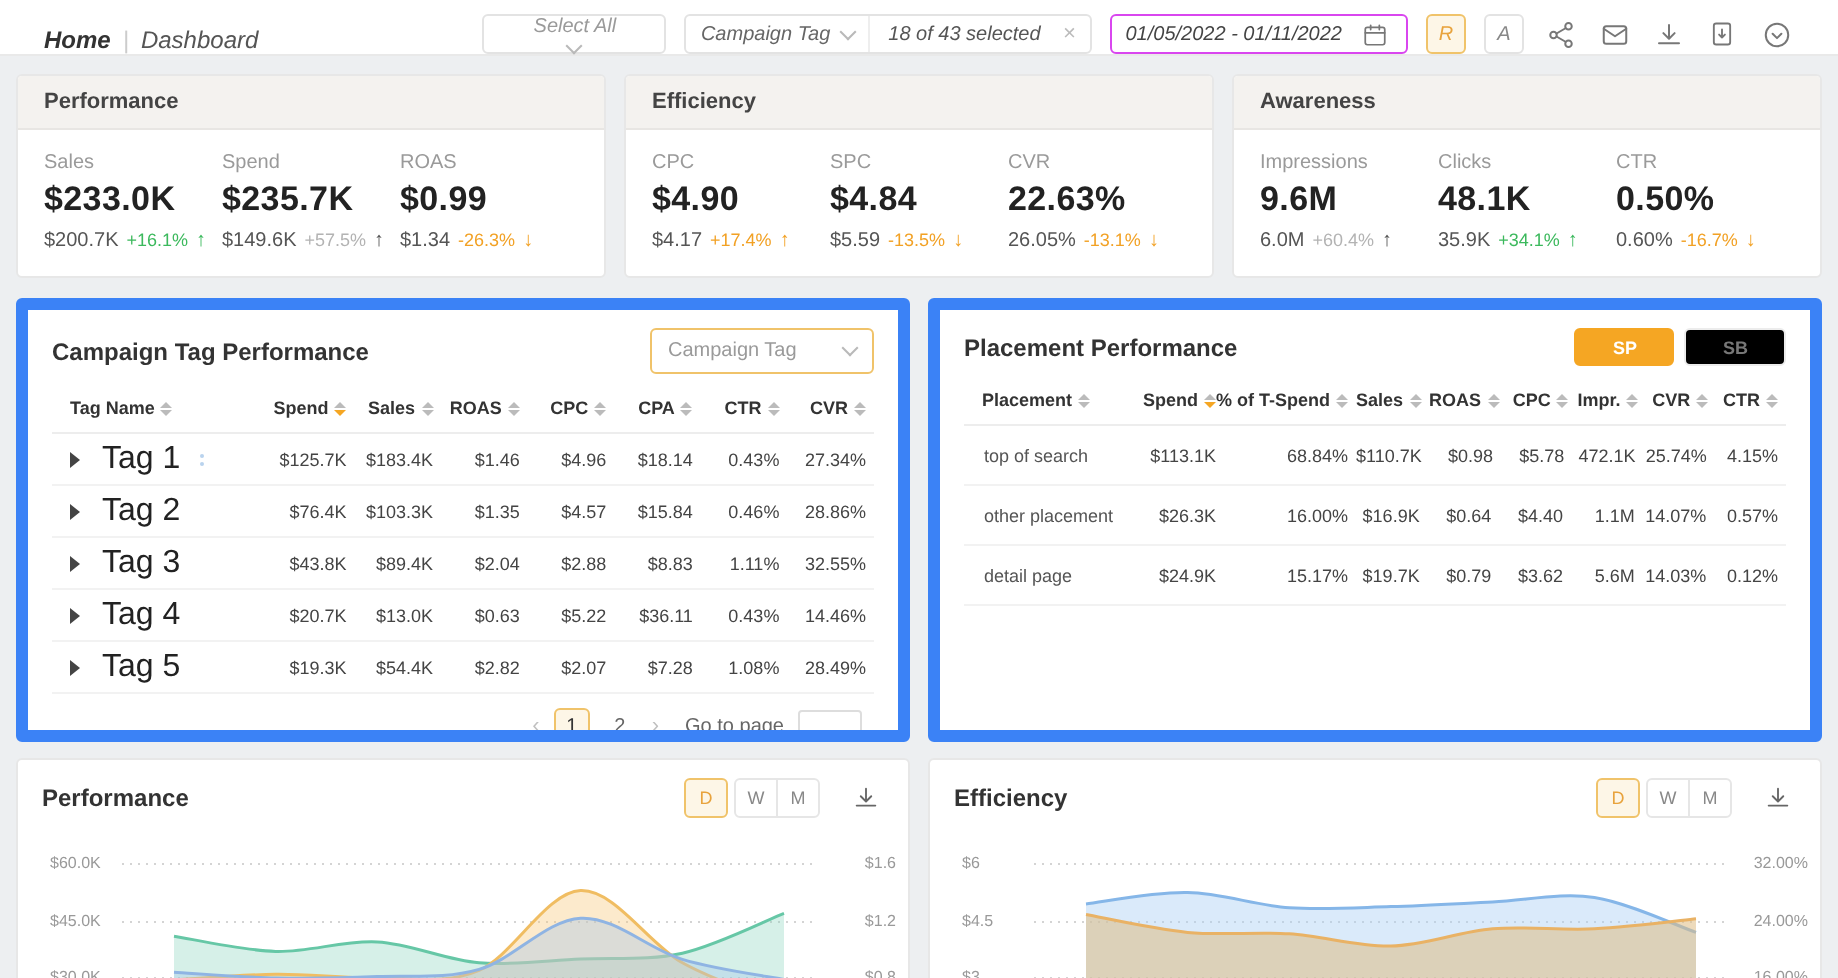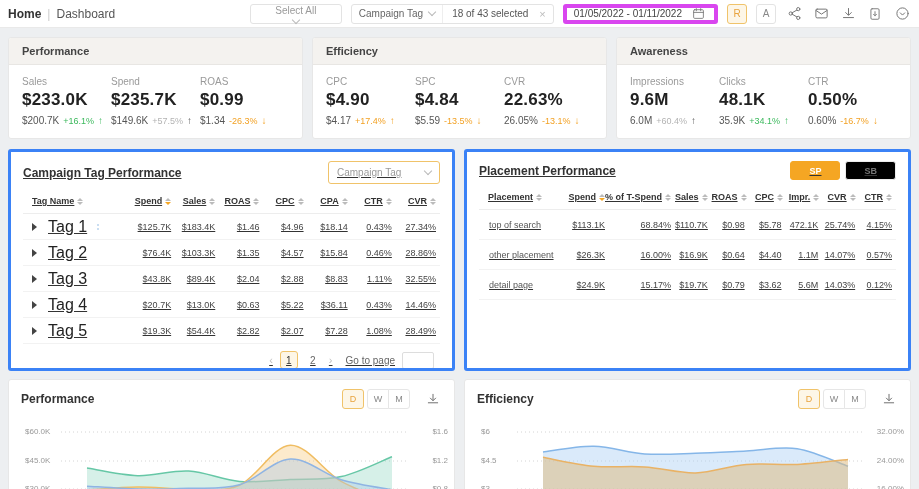--- a/index.html
+++ b/index.html
@@ -1,33 +1,33 @@
 <!DOCTYPE html>
 <html><head>
 <meta charset="utf-8">
 <style>
   * { margin:0; padding:0; box-sizing:border-box; }
   html,body { width:919px; height:489px; overflow:hidden; }
   body { background:#edeff1; font-family:"Liberation Sans", sans-serif; color:#333; }
 
   
-  .topbar { height:28px; background:#fff; display:flex; align-items:center; padding:0 8px; gap:8px; border-bottom:1px solid #e9e9e9; }
+  .topbar { height:28px; background:#fff; display:flex; align-items:flex-end; padding:0 22px; gap:8px; border-bottom:1px solid #e9e9e9;font-style:italic; }
   .crumb { display:flex; align-items:center; gap:6px; font-size:12px; }
   .crumb .home { font-weight:bold; color:#333; }
   .crumb .sep { color:#ccc; }
   .crumb .cur { color:#555; }
   .topbar-right { margin-left:auto; display:flex; align-items:center; gap:9px; }
   .sel-box { height:20px; border:1px solid #e3e3e3; border-radius:3px; background:#fff; display:flex; align-items:center; font-size:10px; color:#9a9a9a; padding:0 7px;flex-direction:column; }
   .sel-all { width:92px; justify-content:space-between; }
   .chev { width:6px; height:6px; border-right:1px solid #b9b9b9; border-bottom:1px solid #b9b9b9; transform:rotate(45deg); margin-top:-3px; flex:0 0 auto; }
   .cmp-group { display:flex; align-items:center; height:20px; border:1px solid #e3e3e3; border-radius:3px; background:#fff; font-size:10px; }
   .cmp-tag { display:flex; align-items:center; gap:6px; padding:0 7px; color:#666; border-right:1px solid #eee; height:100%; }
   .cmp-sel { color:#555; padding:0 9px; }
   .cmp-clear { color:#bbb; padding:0 7px 0 2px; font-size:11px; }
-  .date-box { height:20px; border:4px solid #d946ef; border-radius:3px; display:flex; align-items:center; gap:7px; padding:0 7px; font-size:10px; color:#444; background:#fff; }
+  .date-box { height:20px; border:1px solid #d946ef; border-radius:3px; display:flex; align-items:center; gap:7px; padding:0 7px; font-size:10px; color:#444; background:#fff; }
   .sq-btn { width:20px; height:20px; border-radius:3px; font-size:10px; display:flex; align-items:center; justify-content:center; cursor:pointer; }
   .sq-btn.active { border:1px solid #f0c36a; background:#fdf6e7; color:#e8a33d; }
   .sq-btn.plain { border:1px solid #e3e3e3; background:#fff; color:#888; }
   .ibtn { width:18px; height:18px; display:flex; align-items:center; justify-content:center; }
   .ibtn svg { stroke:#777; fill:none; stroke-width:1.6; stroke-linecap:round; stroke-linejoin:round; }
 
   
   .kpi-row { display:flex; gap:9px; padding:9px 8px 0; }
   .kpi-card { flex:1; background:#fff; border:1px solid #e7e7e7; border-radius:3px; overflow:hidden; }
   .kpi-head { background:#f4f2ef; border-bottom:1px solid #e8e6e3; padding:7px 13px; font-size:11px; font-weight:bold; color:#444; }
@@ -38,21 +38,21 @@
   .m-sub { margin-top:5px; font-size:10px; display:flex; align-items:baseline; gap:4px; }
   .m-prev { color:#555; }
   .m-change { font-size:9px; }
   .m-change.good { color:#3cb95d; } .m-arrow.good { color:#3cb95d; }
   .m-change.bad { color:#f2a124; } .m-arrow.bad { color:#f2a124; }
   .m-change.neutral { color:#b3b3b3; } .m-arrow.neutral { color:#555; }
   .m-arrow { font-size:10px; font-weight:bold; }
 
   
   .tables-row { display:flex; gap:9px; padding:10px 8px 0; }
-  .tbl-card { flex:1; background:#fff; border:3px solid #3b82f6; border-radius:3px; padding:9px 12px 8px; height:222px; overflow:hidden;text-decoration:underline; }
+  .tbl-card { flex:1; background:#fff; border:6px solid #3b82f6; border-radius:3px; padding:9px 12px 8px; height:222px; overflow:hidden; }
   .tbl-head { display:flex; align-items:center; justify-content:space-between; margin-bottom:6px; }
   .tbl-title { font-size:12px; font-weight:bold; color:#333; }
   .filter-sel { width:112px; height:23px; border:1px solid #f0c36a; border-radius:3px; display:flex; align-items:center; justify-content:space-between; padding:0 8px; font-size:10px; color:#9a9a9a; background:#fff; }
   .spsb { display:flex; gap:5px; }
   .pill { min-width:26px; height:19px; border-radius:3px; font-size:9px; font-weight:bold; display:flex; align-items:center; justify-content:center; padding:0 18px; }
   .pill.on { background:#f5a623; color:#fff; border:1px solid #f5a623; }
   .pill.off { background:#000000; color:#777; border:1px solid #ececec; }
 
   .ghead { display:grid; align-items:center; border-bottom:1px solid #ededed; padding:6px 0 7px; font-size:9px; font-weight:bold; color:#333; }
   .grow { display:grid; align-items:center; border-bottom:1px solid #f2f2f2; }

